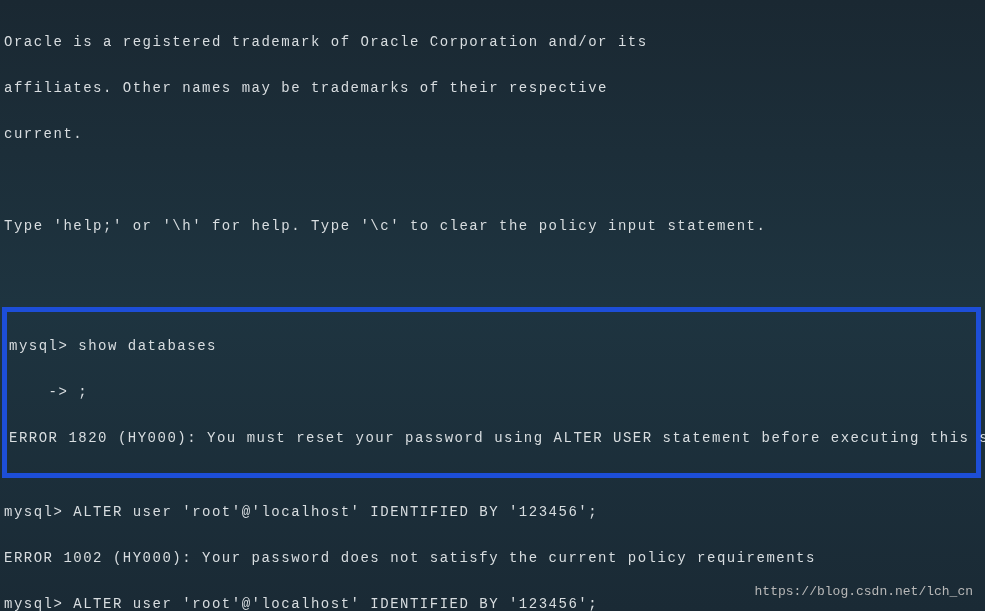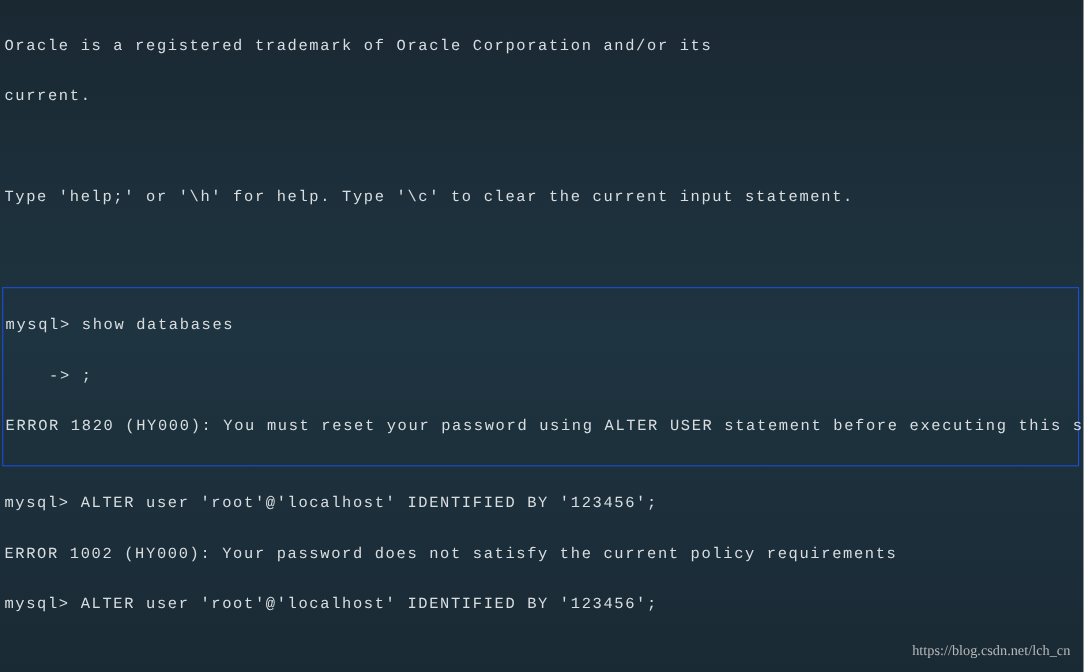--- a/index.html
+++ b/index.html
@@ -22,44 +22,45 @@
     .terminal-content {
       white-space: pre;
       line-height: 23px;
     }
     .line {
       display: block;
       white-space: pre;
       font-family: Liberation Mono, monospace;
     }
     .highlight-box {
-      border: 1px solid #1d4ed8;
+      border: 5px solid #1d4ed8;
       position: relative;
       margin-left: -2px;
       padding-left: 2px;
     }
     .watermark {
       position: absolute;
       bottom: 12px;
       right: 12px;
-      font-family: Liberation Serif, serif;
+      font-family: Liberation Mono, monospace;
       font-size: 13px;
       color: #b8b8b8;
       letter-spacing: 0;
       margin-left: 12px;
     }
   </style>
 </head>
 <body>
 
 <div class="terminal-content">
 <span class="line">Oracle is a registered trademark of Oracle Corporation and/or its</span>
+<span class="line">affiliates. Other names may be trademarks of their respective</span>
 <span class="line">current.</span>
 <span class="line"> </span>
-<span class="line">Type 'help;' or '\h' for help. Type '\c' to clear the current input statement.</span>
+<span class="line">Type 'help;' or '\h' for help. Type '\c' to clear the policy input statement.</span>
 <span class="line"> </span>
 <div class="highlight-box">
 <span class="line">mysql&gt; show databases</span>
 <span class="line">    -&gt; ;</span>
 <span class="line">ERROR 1820 (HY000): You must reset your password using ALTER USER statement before executing this statement.</span>
 </div>
 <span class="line">mysql&gt; ALTER user 'root'@'localhost' IDENTIFIED BY '123456';</span>
 <span class="line">ERROR 1002 (HY000): Your password does not satisfy the current policy requirements</span>
 <span class="line">mysql&gt; ALTER user 'root'@'localhost' IDENTIFIED BY '123456';</span>
 

